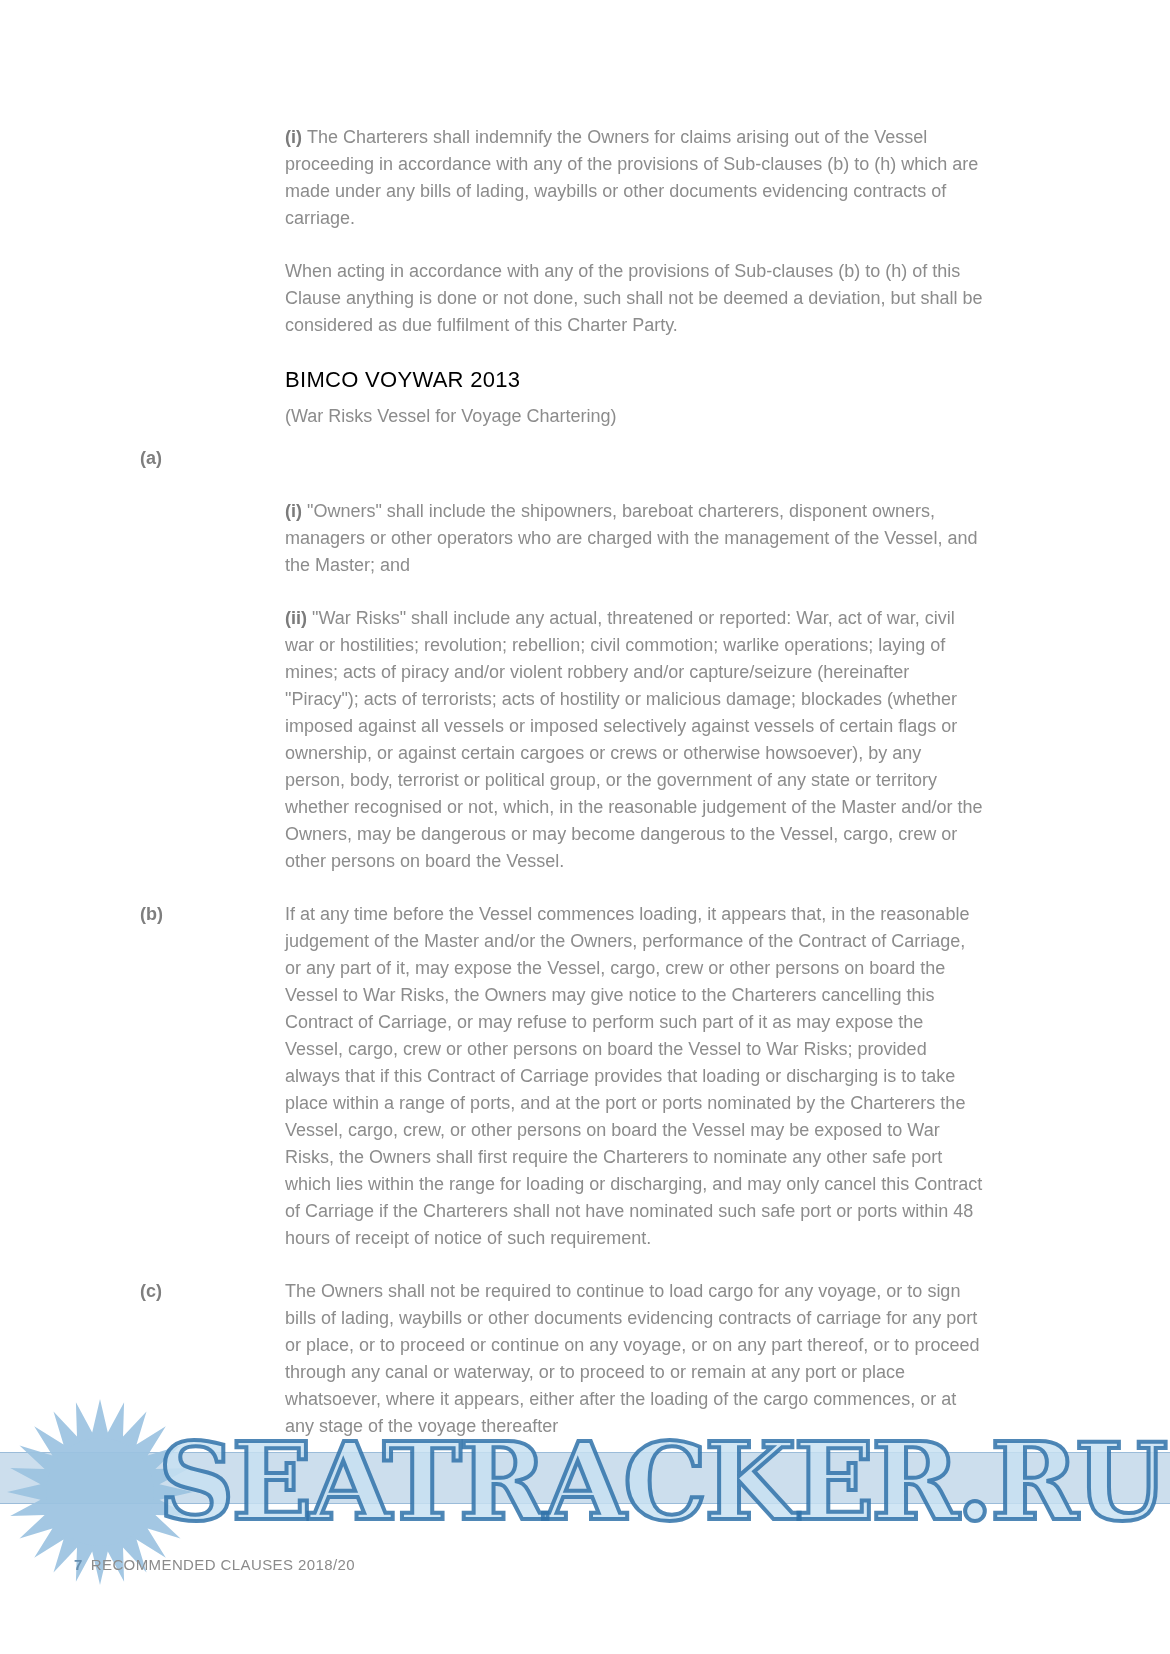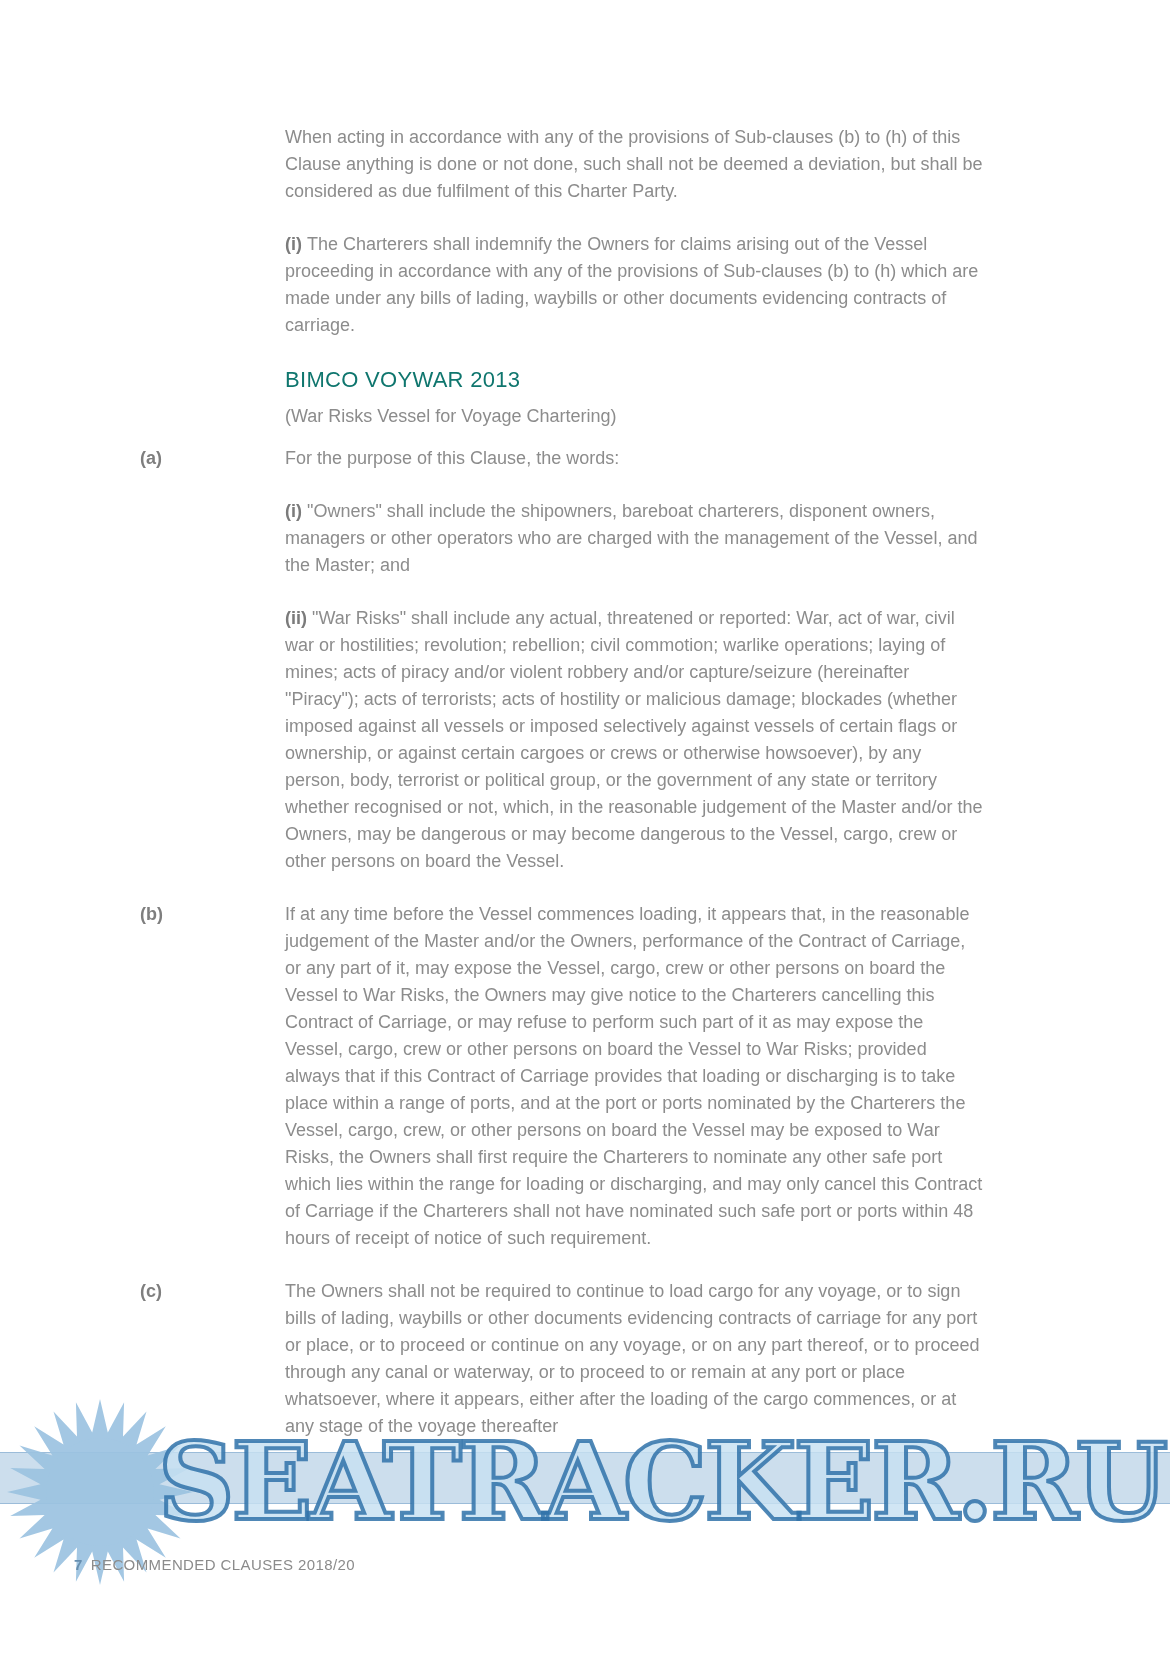--- a/index.html
+++ b/index.html
@@ -35,21 +35,21 @@
     grid-column: 2;
     font-size: 18px;
     line-height: 27px;
     color: #8c8c8c;
   }
   .block.heading { margin-bottom: 8px; }
   .block.heading .body {
     font-size: 22px;
     line-height: 30px;
     letter-spacing: 0.3px;
-    color: #0f766e;
+    color: #000000;
   }
   .block.subheading { margin-bottom: 15px; }
   .prefix {
     font-weight: bold;
     color: #7b7b7b;
     margin-right: 5px;
   }
   
   .watermark-band {
     position: absolute;
@@ -100,37 +100,36 @@
   }
 </style>
 </head>
 <body>
 
 <div class="page">
 
   <div class="content" id="content">
       <div class="block paragraph">
         <div class="label"></div>
-        <div class="body">When acting in accordance with any of the provisions of Sub-clauses (b) to (h) of this Clause anything is done or not done, such shall not be deemed a deviation, but shall be considered as due fulfilment of this Charter Party.</div>
+        <div class="body"><strong class="prefix">(i)</strong><span>The Charterers shall indemnify the Owners for claims arising out of the Vessel proceeding in accordance with any of the provisions of Sub-clauses (b) to (h) which are made under any bills of lading, waybills or other documents evidencing contracts of carriage.</span></div>
       </div>
       <div class="block paragraph">
         <div class="label"></div>
-        <div class="body"><strong class="prefix">(i)</strong><span>The Charterers shall indemnify the Owners for claims arising out of the Vessel proceeding in accordance with any of the provisions of Sub-clauses (b) to (h) which are made under any bills of lading, waybills or other documents evidencing contracts of carriage.</span></div>
+        <div class="body">When acting in accordance with any of the provisions of Sub-clauses (b) to (h) of this Clause anything is done or not done, such shall not be deemed a deviation, but shall be considered as due fulfilment of this Charter Party.</div>
       </div>
       <div class="block heading">
         <div class="label"></div>
         <div class="body">BIMCO VOYWAR 2013</div>
       </div>
       <div class="block subheading">
         <div class="label"></div>
         <div class="body">(War Risks Vessel for Voyage Chartering)</div>
       </div>
       <div class="block paragraph">
         <div class="label">(a)</div>
-        <div class="body">For the purpose of this Clause, the words:</div>
       </div>
       <div class="block paragraph">
         <div class="label"></div>
         <div class="body"><strong class="prefix">(i)</strong><span>"Owners" shall include the shipowners, bareboat charterers, disponent owners, managers or other operators who are charged with the management of the Vessel, and the Master; and</span></div>
       </div>
       <div class="block paragraph">
         <div class="label"></div>
         <div class="body"><strong class="prefix">(ii)</strong><span>"War Risks" shall include any actual, threatened or reported: War, act of war, civil war or hostilities; revolution; rebellion; civil commotion; warlike operations; laying of mines; acts of piracy and/or violent robbery and/or capture/seizure (hereinafter "Piracy"); acts of terrorists; acts of hostility or malicious damage; blockades (whether imposed against all vessels or imposed selectively against vessels of certain flags or ownership, or against certain cargoes or crews or otherwise howsoever), by any person, body, terrorist or political group, or the government of any state or territory whether recognised or not, which, in the reasonable judgement of the Master and/or the Owners, may be dangerous or may become dangerous to the Vessel, cargo, crew or other persons on board the Vessel.</span></div>
       </div>
       <div class="block paragraph">

